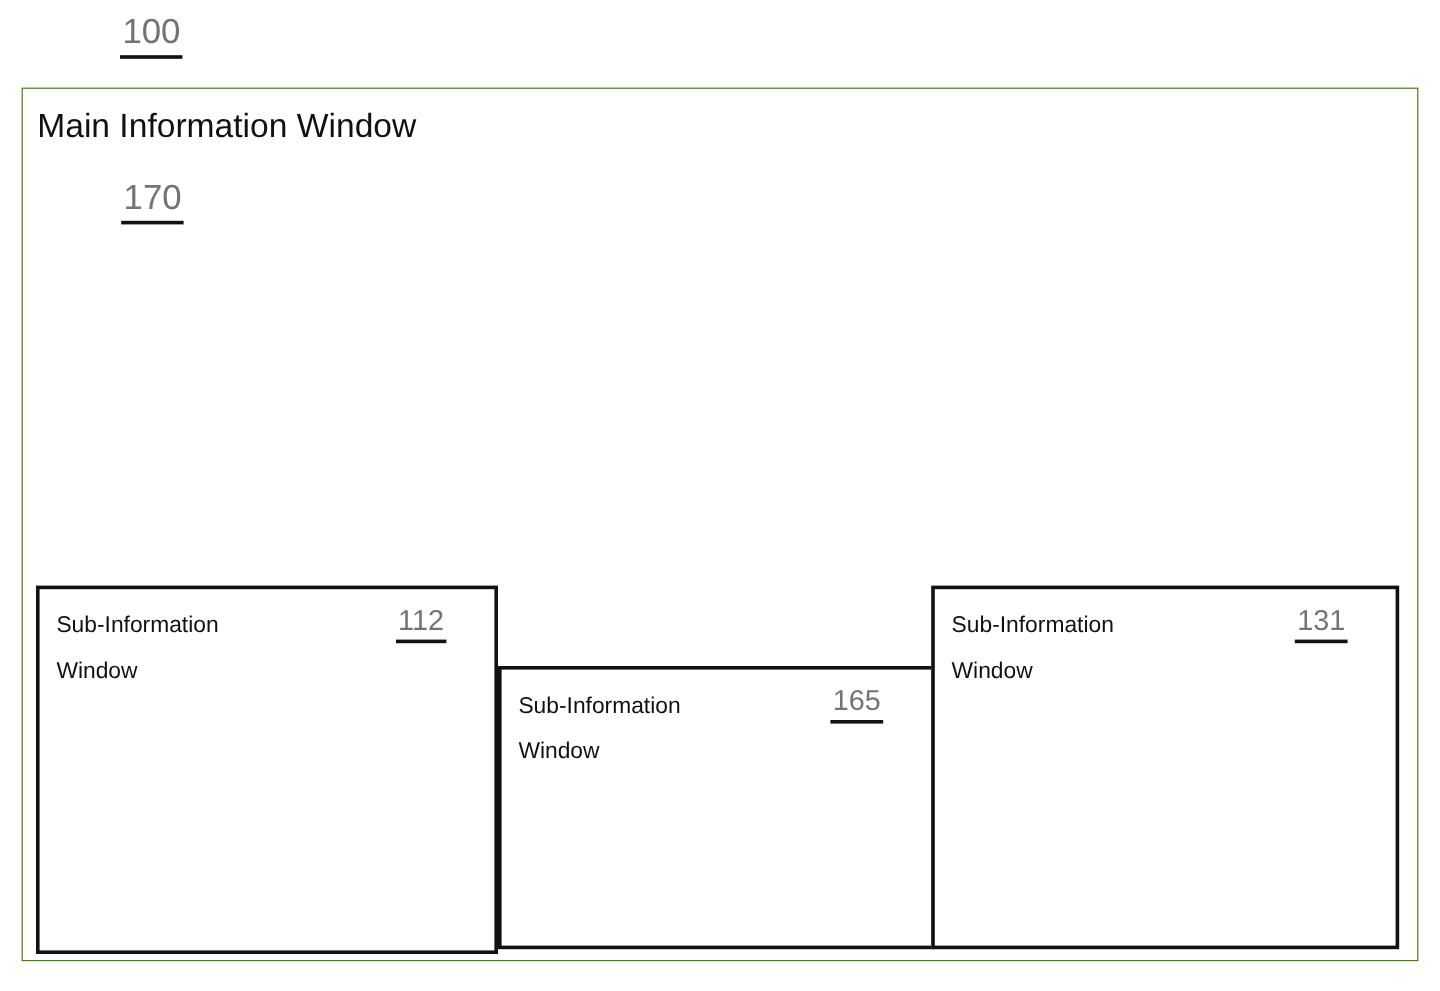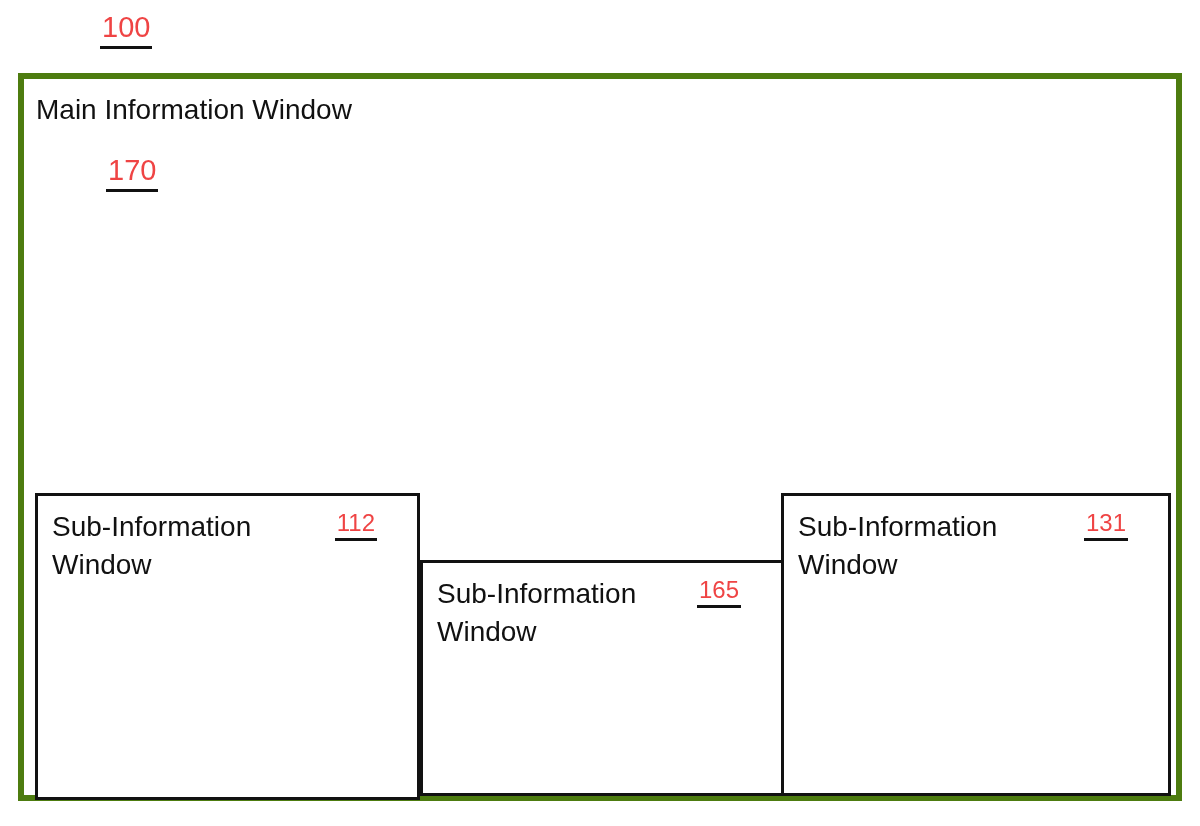--- a/index.html
+++ b/index.html
@@ -13,36 +13,36 @@
     height: 826px;
     background: #ffffff;
     font-family: "Liberation Sans", sans-serif;
     color: #111111;
     overflow: hidden;
   }
   .ref-label {
     display: inline-block;
     font-size: 29px;
     line-height: 1.1;
-    color: #ef4444;
+    color: #737373;
     border-bottom: 3px solid #111111;
     padding: 0 2px 2px 2px;
   }
   .figure-ref {
     position: absolute;
     left: 100px;
     top: 12px;
   }
   .main-window {
     position: absolute;
     left: 18px;
     top: 73px;
     width: 1164px;
     height: 728px;
-    border: 6px solid #4d7c0f;
+    border: 1px solid #4d7c0f;
     box-sizing: border-box;
     background: #ffffff;
   }
   .main-title {
     position: absolute;
     left: 12px;
     top: 14px;
     font-size: 28px;
     line-height: 1.2;
     white-space: nowrap;
@@ -58,21 +58,21 @@
     box-sizing: border-box;
     background: #ffffff;
   }
   .sub-112 { left: 11px;  top: 414px; width: 385px; height: 307px; }
   .sub-114 { left: 396px; top: 481px; width: 364px; height: 236px; }
   .sub-116 { left: 757px; top: 414px; width: 390px; height: 303px; }
   .sub-title {
     position: absolute;
     left: 14px;
     top: 12px;
-    font-size: 28px;
+    font-size: 19px;
     line-height: 38px;
   }
   .sub-ref {
     position: absolute;
     right: 40px;
     top: 14px;
     font-size: 24px;
   }
 </style>
 </head>

